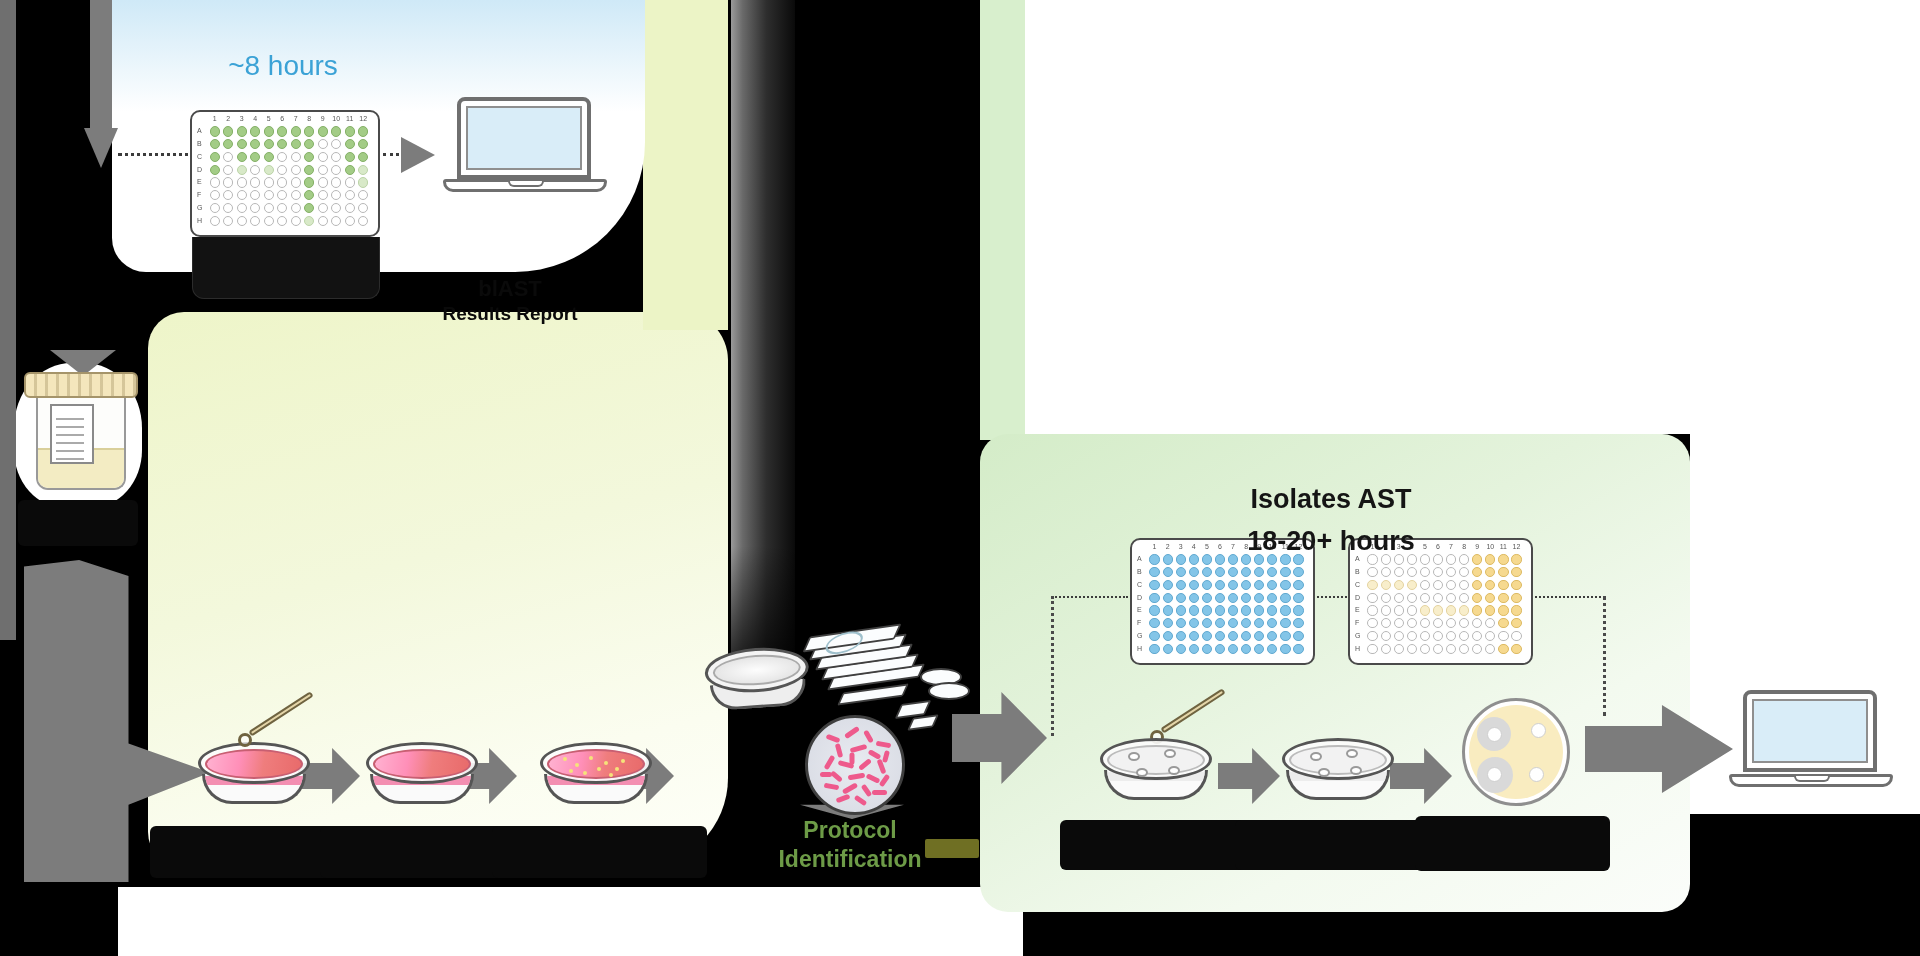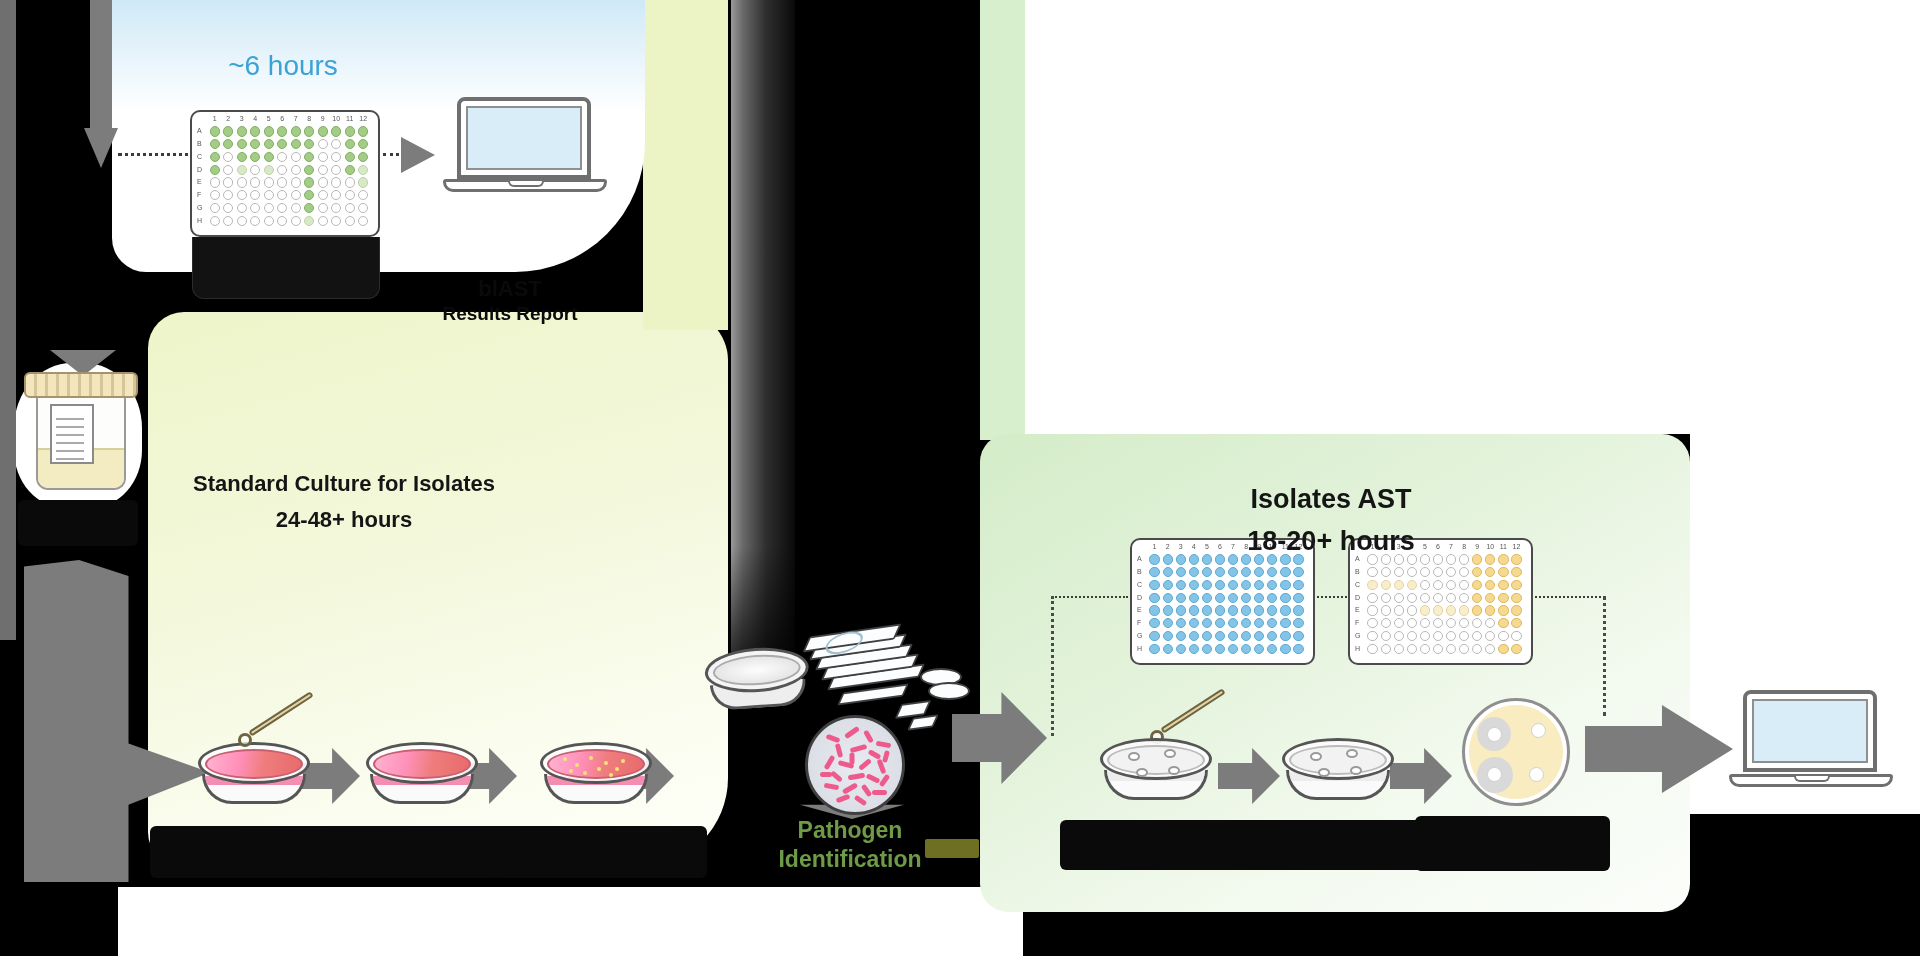--- a/index.html
+++ b/index.html
@@ -673,34 +673,30 @@
   <div class="abs disk-plate">
     <div class="disk-plate-in"></div>
     <div class="zone" style="left:12px;top:16px;width:34px;height:34px;"></div>
     <div class="zone" style="left:12px;top:56px;width:36px;height:36px;"></div>
     <div class="dd-disk" style="left:22px;top:26px;"></div>
     <div class="dd-disk" style="left:66px;top:22px;"></div>
     <div class="dd-disk" style="left:22px;top:66px;"></div>
     <div class="dd-disk" style="left:64px;top:66px;"></div>
   </div>
 
-  <div class="abs blast-hours t-center" id="blast-hours" style="color: rgb(59, 162, 214);">~6 hours</div>
-
-  <div class="abs culture-title t-center">
-    <div>Standard Culture for Isolates</div>
-    <div>24-48+ hours</div>
-  </div>
+  <div class="abs blast-hours t-center" id="blast-hours" style="color: rgb(59, 162, 214);">~8 hours</div>
+
 
   <div class="abs ast-title t-center">
     <div>Isolates AST</div>
     <div>18-20+ hours</div>
   </div>
 
   <div class="abs pathogen-txt t-center" id="pathogen-txt" style="color: rgb(109, 155, 71);">
-    <div>Pathogen</div>
+    <div>Protocol</div>
     <div>Identification</div>
   </div>
 
   <div class="abs blast-report report-label t-center">
     <div>blAST</div>
     <div style="font-size:19px;">Results Report</div>
   </div>
 
   <div class="abs hidden-blob" style="left:18px;top:500px;width:120px;height:46px;"></div>
   <div class="abs hidden-blob" style="left:150px;top:826px;width:205px;height:52px;"></div>

